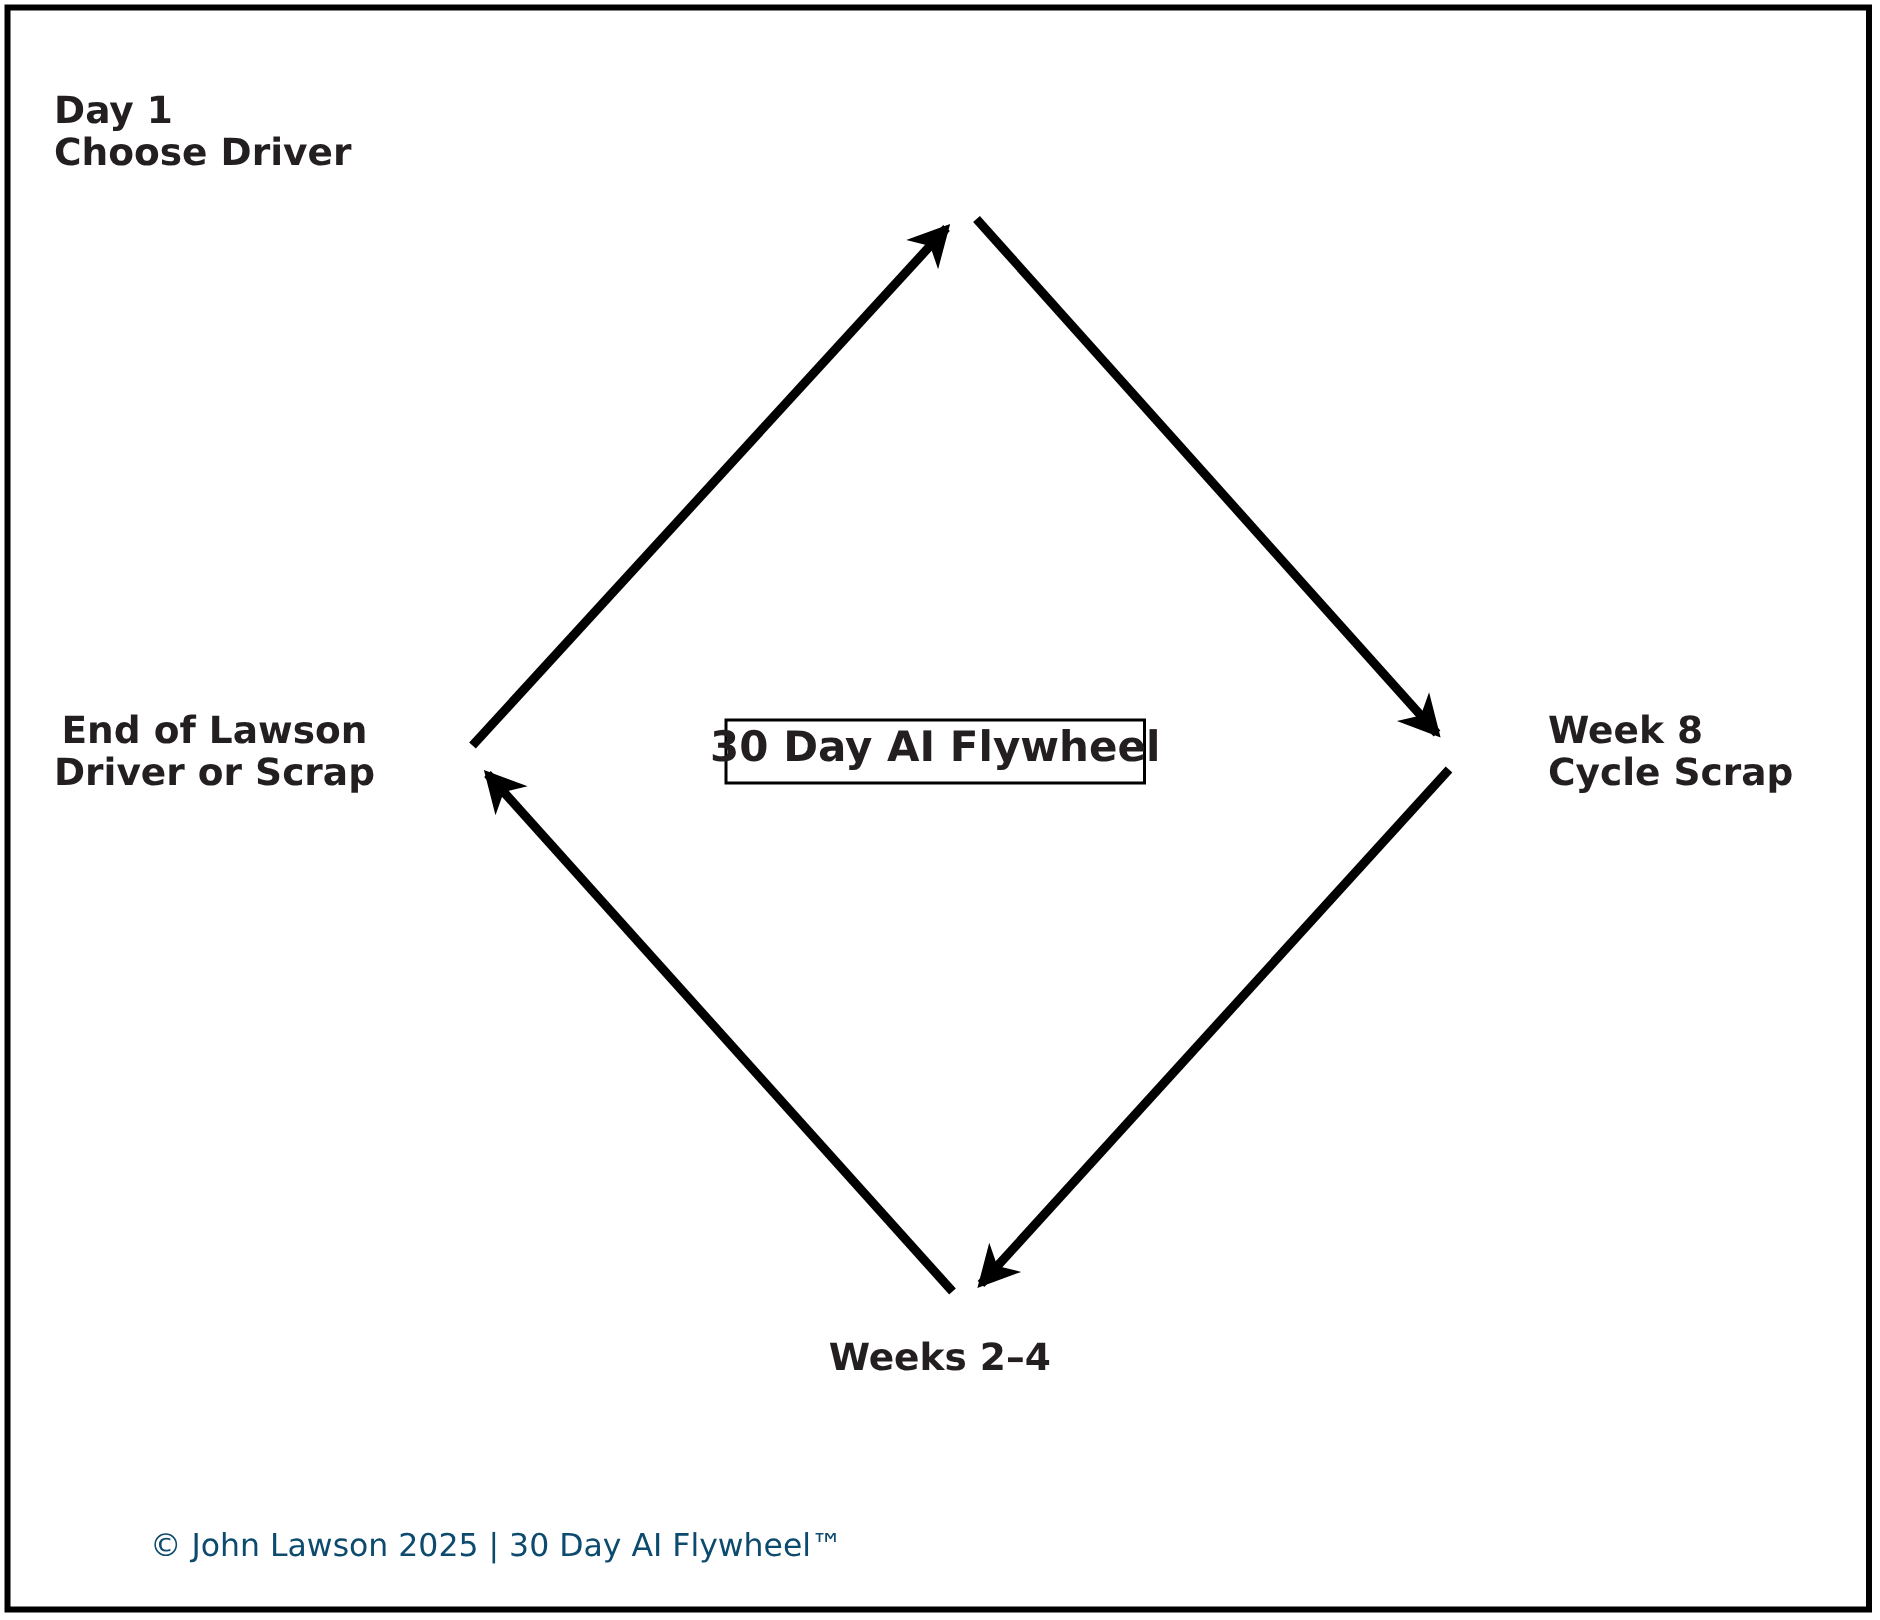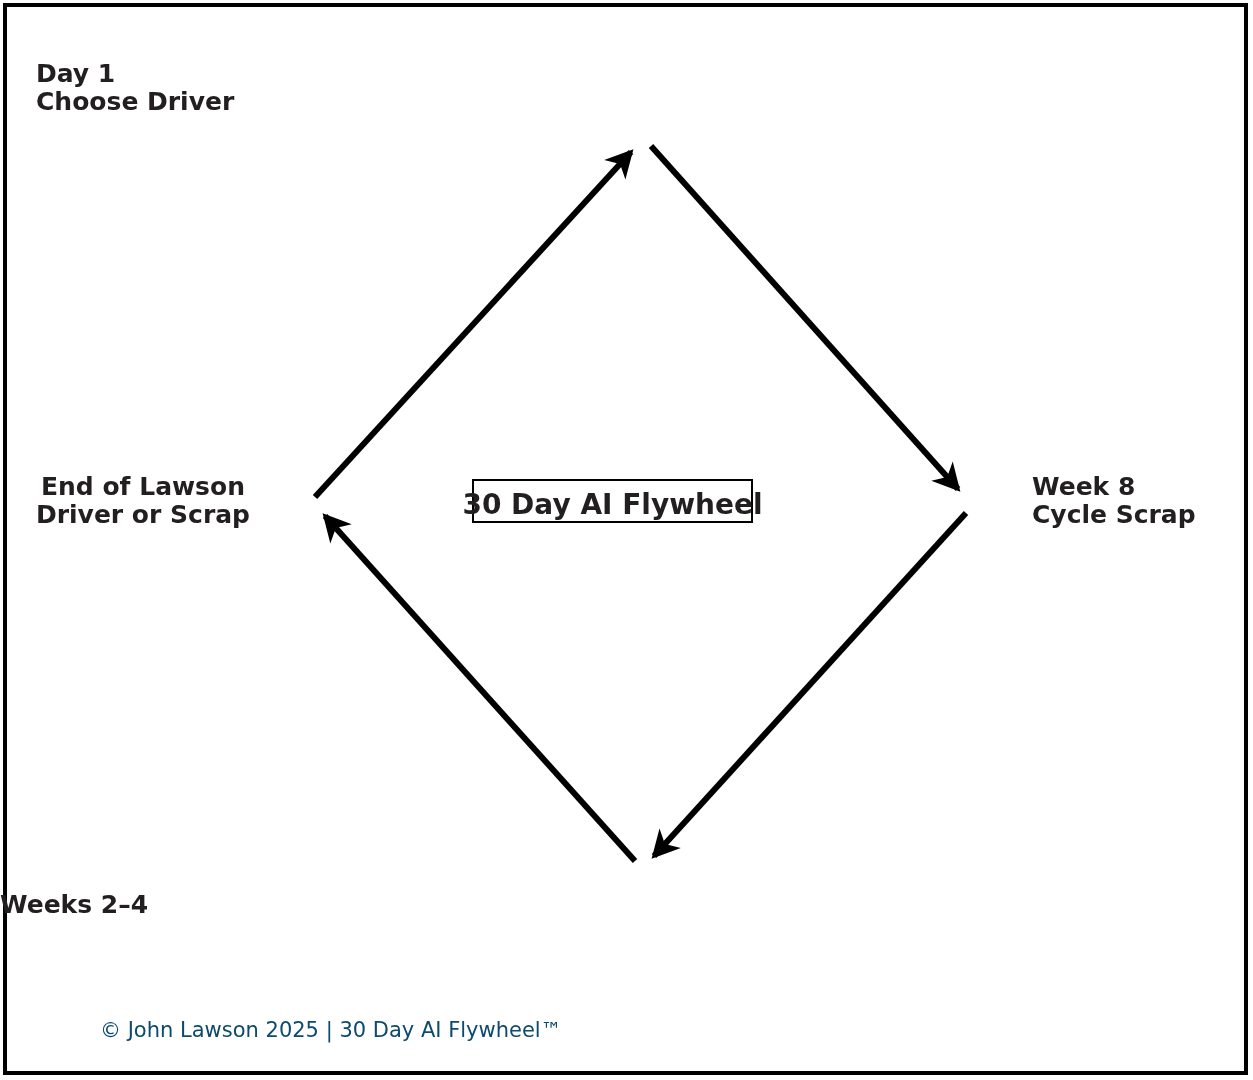--- a/index.html
+++ b/index.html
@@ -52,44 +52,44 @@
   #node-top {
     left: 0;
     top: 60px;
     width: 994px;
     margin-left: 36px;
   }
   #node-bottom {
     left: 0;
     top: 891px;
     width: 1253px;
-    text-align: left;
+    text-align: center;
   }
   #node-left {
     right: 1003px;
     top: 473px;
     text-align: center;
   }
   #node-right {
     left: 1032px;
     top: 473px;
     text-align: left;
   }
   
   #center-box {
     position: absolute;
-    left: 472px;
+    left: 483px;
     top: 479px;
     width: 281px;
     height: 44px;
     border: 2px solid #000000;
     background: #ffffff;
     box-sizing: border-box;
     display: flex;
-    align-items: flex-end;
+    align-items: flex-start;
     justify-content: center;
   }
   #center-box-label {
     color: #231f20;
     font-family: "DejaVu Sans", sans-serif;
     font-weight: bold;
     font-size: 28px;
     letter-spacing: 0px;
     white-space: nowrap;
   }

